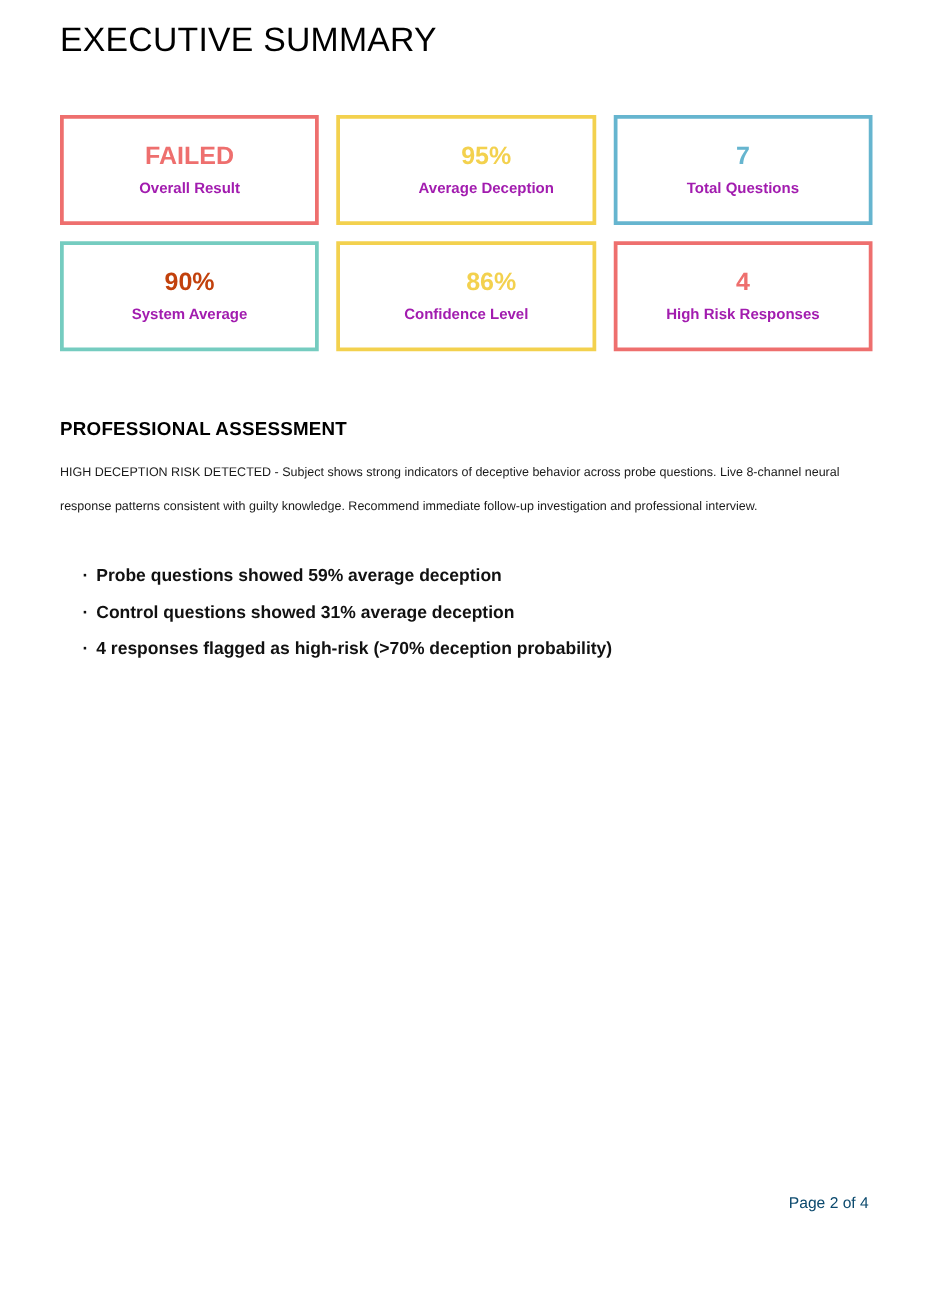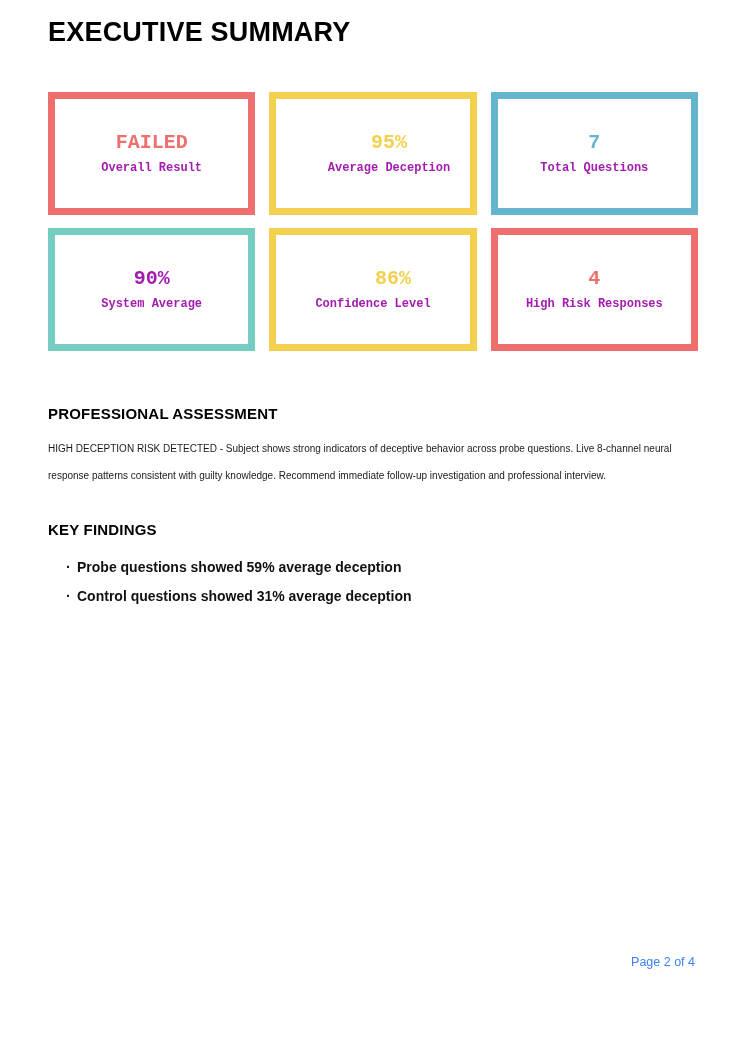--- a/index.html
+++ b/index.html
@@ -14,43 +14,42 @@
   }
   .page {
     width: 743px;
     height: 1044px;
     padding: 18px 45px 0 48px;
     position: relative;
   }
   h1.page-title {
     margin: 0;
     font-size: 27px;
-    font-weight: bold;
+    font-weight: normal;
     color: #000000;
     letter-spacing: 0.2px;
     line-height: 1.1;
   }
   .cards-grid {
     margin-top: 44px;
     display: grid;
     grid-template-columns: repeat(3, 1fr);
     column-gap: 14px;
     row-gap: 13px;
   }
   .stat-card {
-    border: 7px solid #0f172a;
+    border: 3px solid #0f172a;
     background: #ffffff;
-    height: 123px;
+    height: 88px;
     display: flex;
     flex-direction: column;
     align-items: center;
     justify-content: center;
     gap: 9px;
     text-align: center;
-    font-family: Liberation Mono, monospace;
   }
   .stat-value {
     font-size: 20px;
     font-weight: bold;
     line-height: 1;
   }
   .stat-label {
     font-size: 12px;
     font-weight: bold;
     color: #a21caf;
@@ -92,21 +91,21 @@
     position: absolute;
     left: 0;
     top: 0;
     font-weight: bold;
   }
   .page-footer {
     position: absolute;
     top: 956px;
     right: 48px;
     font-size: 12.5px;
-    color: #3b82f6;
+    color: #0c4a6e;
     line-height: 1;
   }
 </style>
 </head>
 <body>
 
 <div class="page">
 
   <h1 class="page-title">EXECUTIVE SUMMARY</h1>
 
@@ -117,41 +116,41 @@
     </div>
     <div class="stat-card" style="border-color: rgb(243, 209, 78); padding-left: 32px;">
       <div class="stat-value" style="color: rgb(243, 209, 78);">95%</div>
       <div class="stat-label">Average Deception</div>
     </div>
     <div class="stat-card" style="border-color: rgb(102, 181, 207);">
       <div class="stat-value" style="color: rgb(102, 181, 207);">7</div>
       <div class="stat-label">Total Questions</div>
     </div>
     <div class="stat-card" style="border-color: rgb(117, 204, 192);">
-      <div class="stat-value" style="color: #a21caf;">90%</div>
+      <div class="stat-value" style="color: #c2410c;">90%</div>
       <div class="stat-label">System Average</div>
     </div>
     <div class="stat-card" style="border-color: rgb(243, 209, 78);">
       <div class="stat-value" style="color: rgb(243, 209, 78); margin-left: 40px;">86%</div>
       <div class="stat-label">Confidence Level</div>
     </div>
     <div class="stat-card" style="border-color: rgb(238, 111, 110);">
       <div class="stat-value" style="color: rgb(238, 111, 110);">4</div>
       <div class="stat-label">High Risk Responses</div>
     </div>
   </div>
 
   <div class="assessment-section">
     <h2 class="section-heading">PROFESSIONAL ASSESSMENT</h2>
     <p class="assessment-body">HIGH DECEPTION RISK DETECTED - Subject shows strong indicators of deceptive behavior across probe questions. Live 8-channel neural response patterns consistent with guilty knowledge. Recommend immediate follow-up investigation and professional interview.</p>
   </div>
 
   <div class="findings-section">
-    <h2 class="section-heading">KEY FINDINGS</h2>
     <ul class="findings-list">
       <li>Probe questions showed 59% average deception</li>
       <li>Control questions showed 31% average deception</li>
+      <li>4 responses flagged as high-risk (&gt;70% deception probability)</li>
     </ul>
   </div>
 
   <div class="page-footer">Page 2 of 4</div>
 
 </div>
 
 </body></html>

